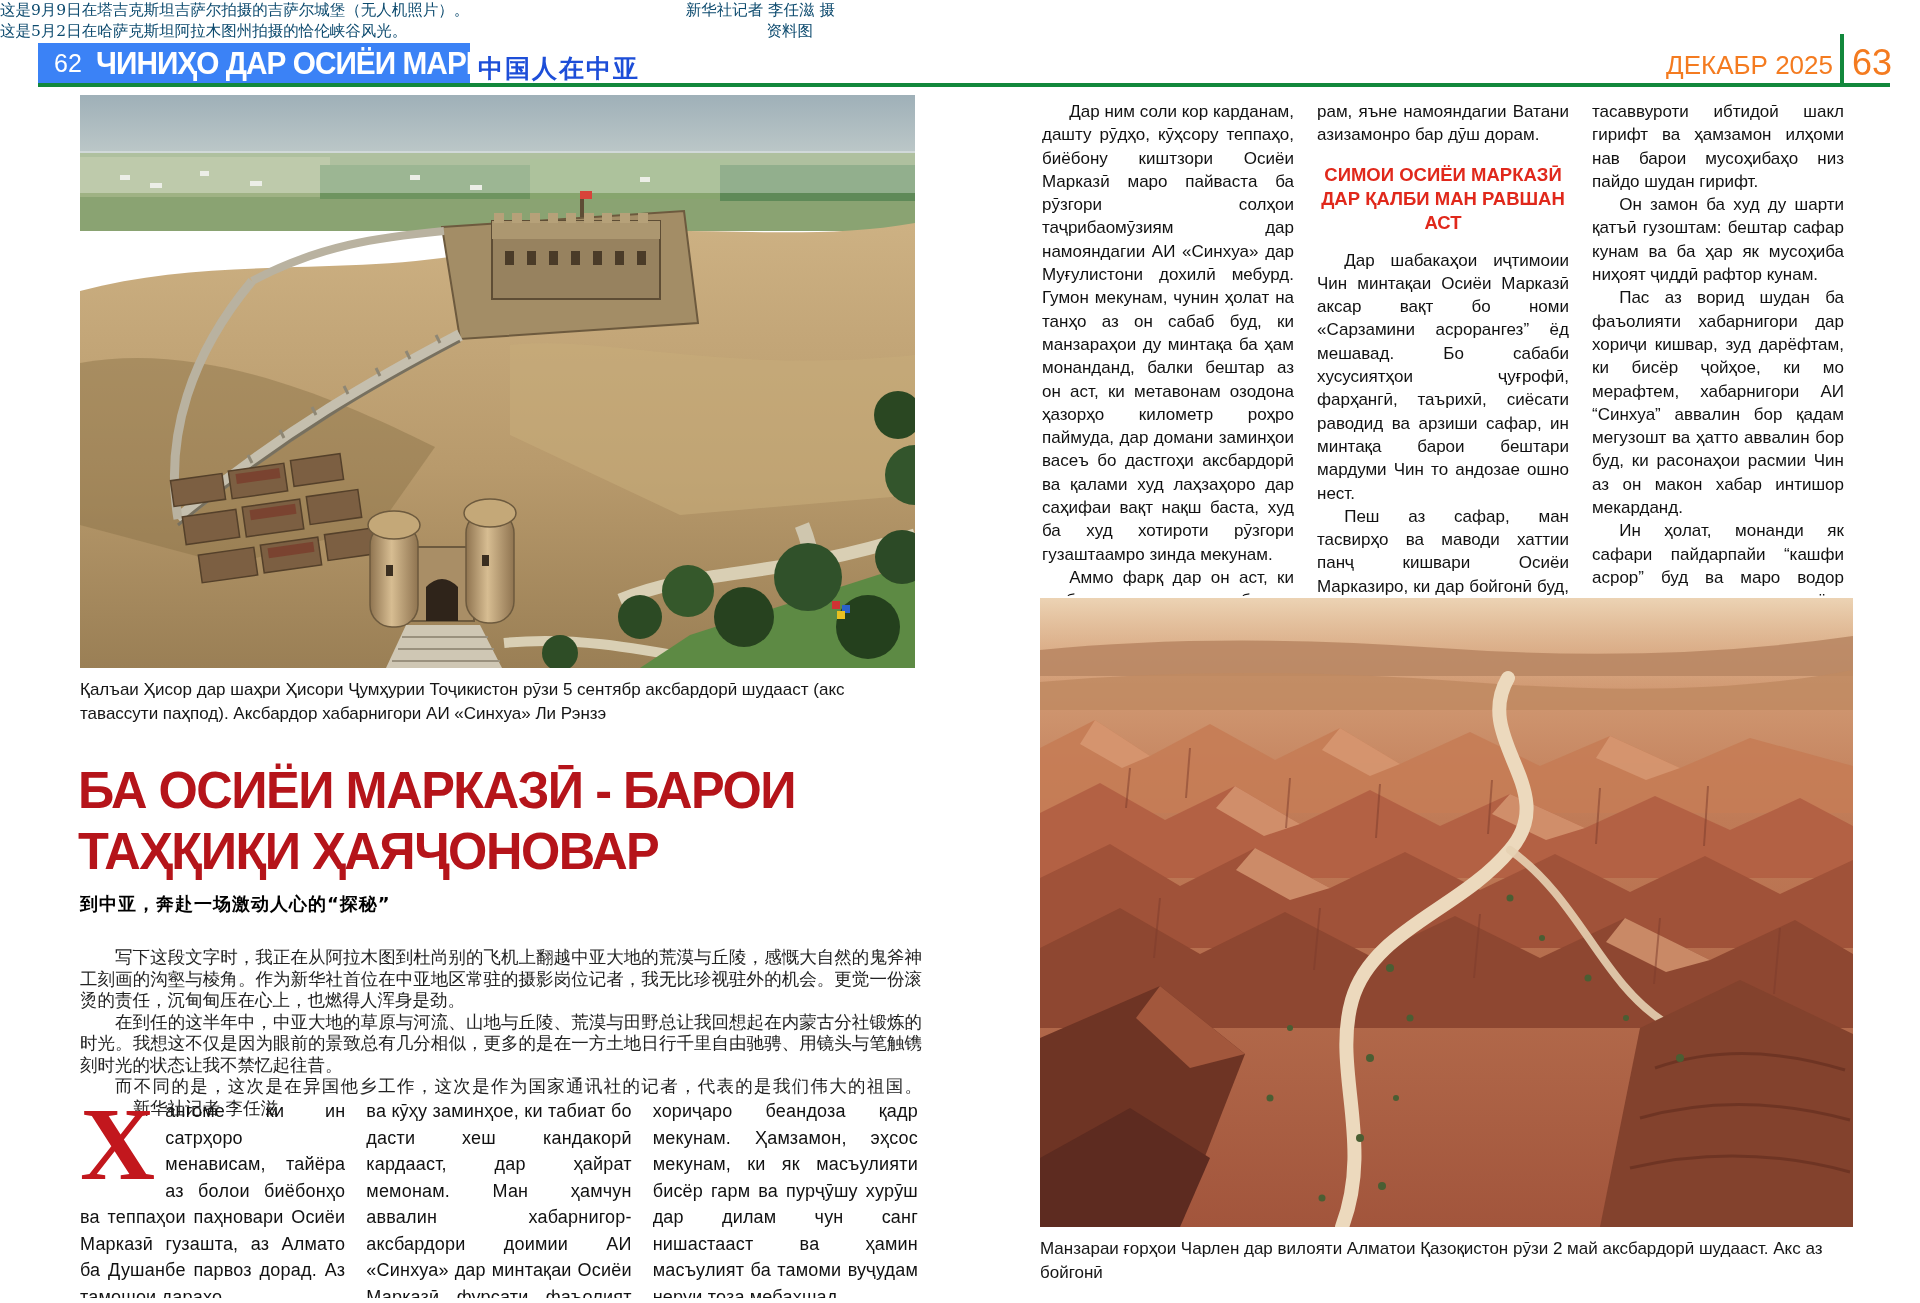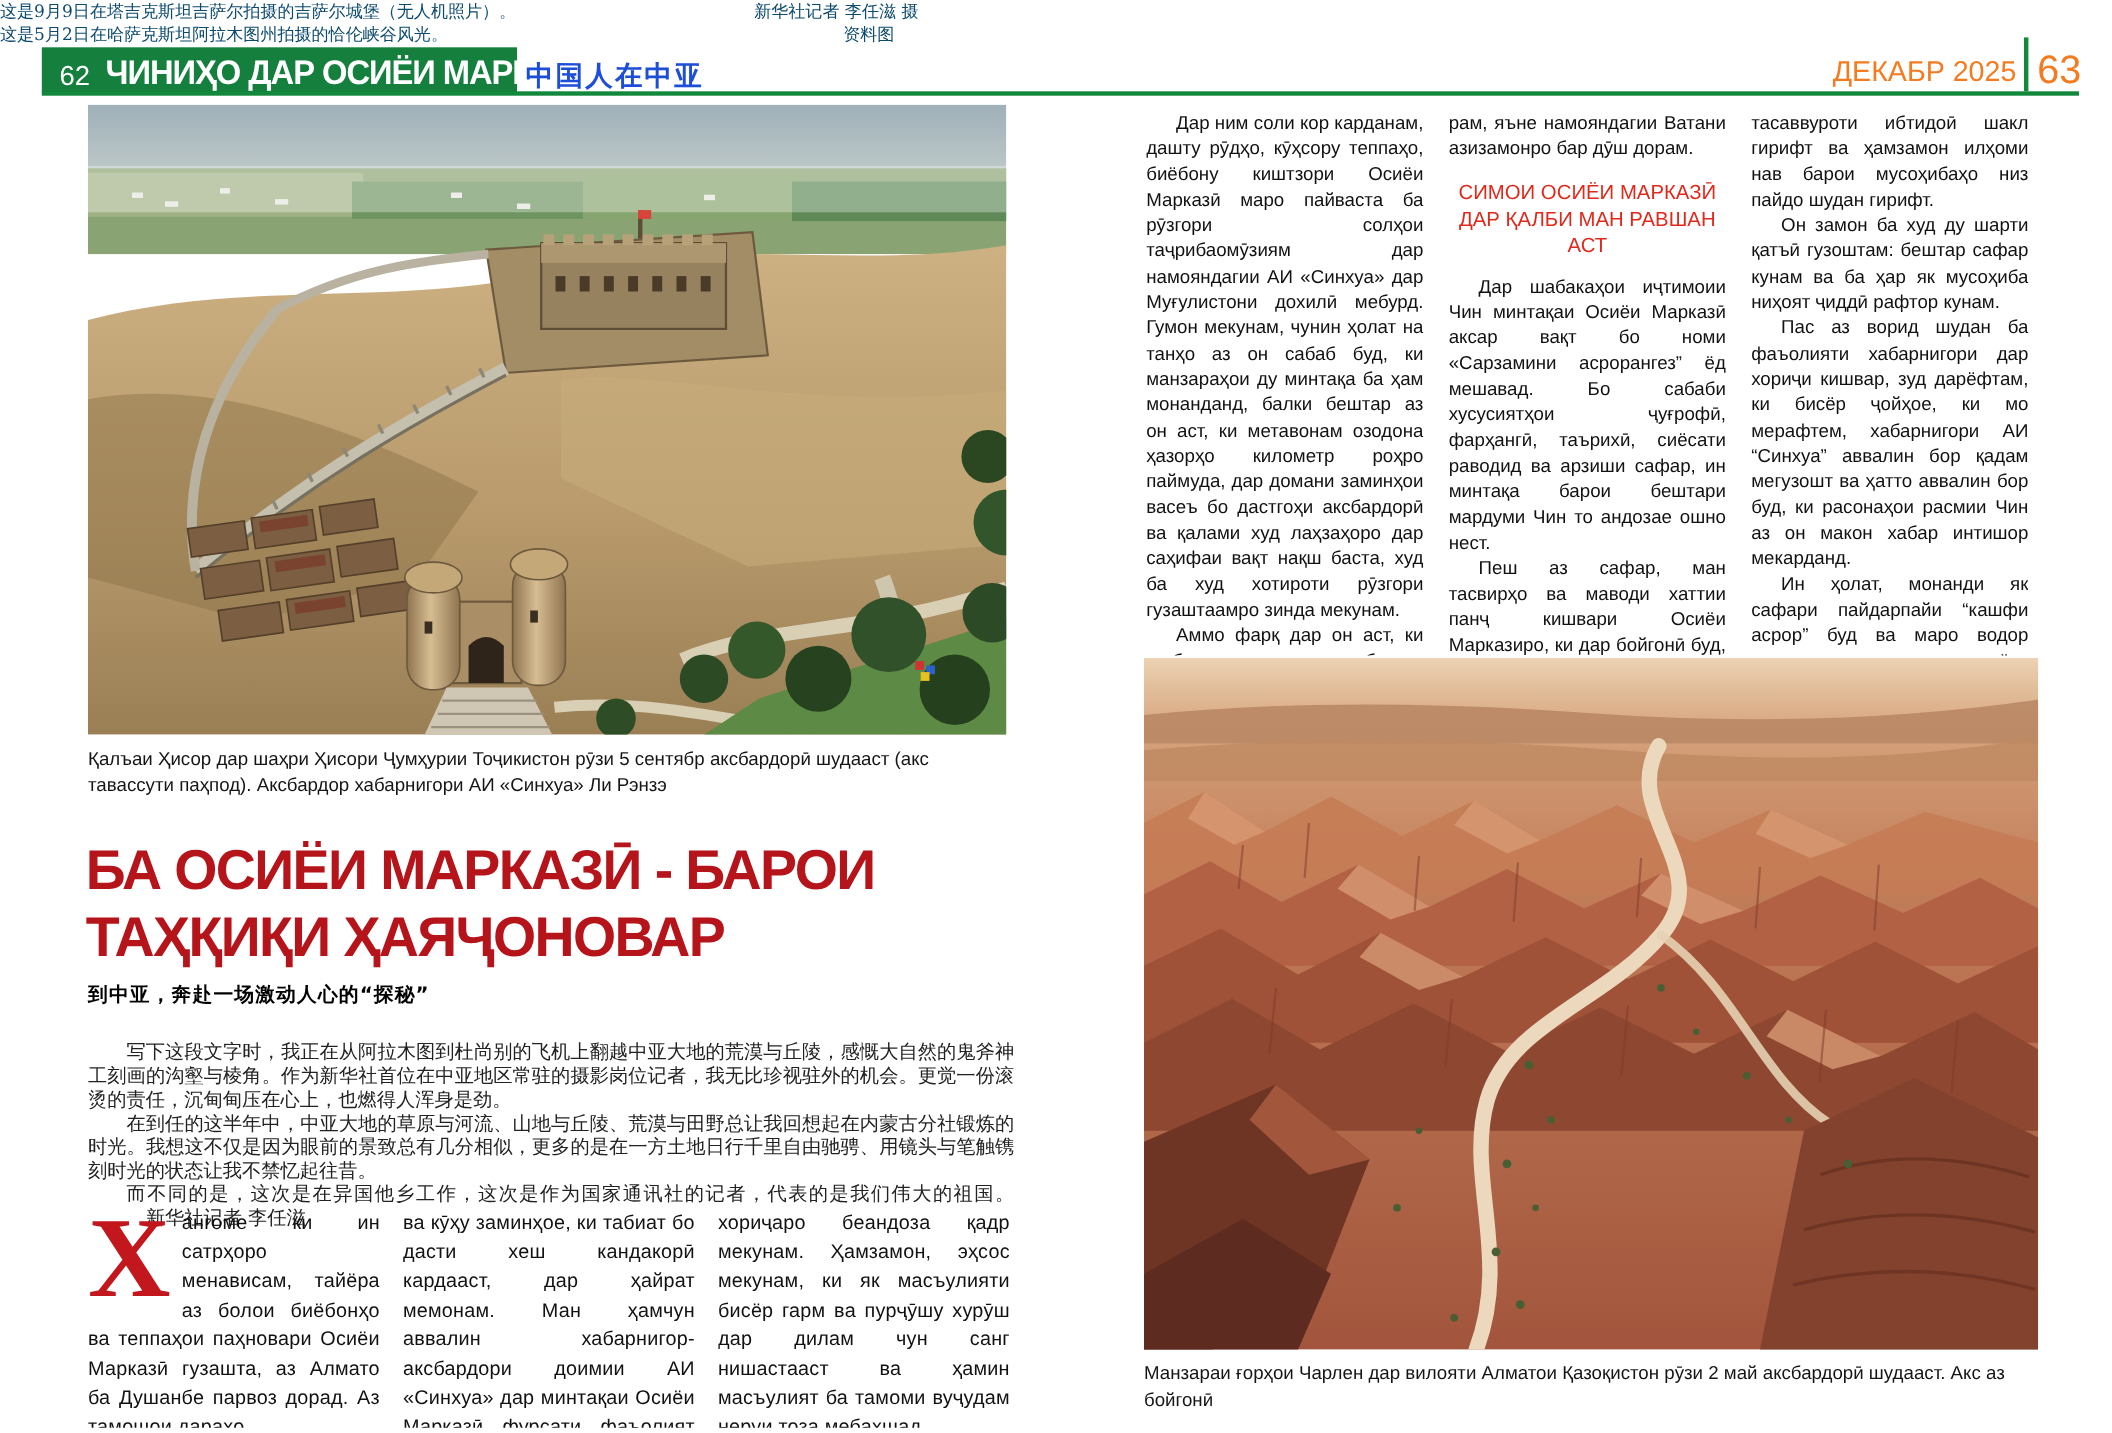--- a/index.html
+++ b/index.html
@@ -4,21 +4,21 @@
 <style>
   * { margin:0; padding:0; box-sizing:border-box; }
   html,body { background:#e8e8e8; }
   #spread {
     position:relative; width:1920px; height:1303px; background:#ffffff;
     font-family:"Liberation Sans", sans-serif; color:#111; overflow:hidden;
     margin:0 auto;
   }
   
   .hdr-bar { position:absolute; left:38px; top:43px; width:432px; height:41px;
-    background:#15803d; display:flex; align-items:flex-end; }
+    background:#3b82f6; display:flex; align-items:center; }
   .hdr-pagenum-left { color:#fff; font-size:25px; font-weight:400; margin:0 14px 0 16px; }
   .hdr-title { color:#fff; font-size:31px; font-weight:700; letter-spacing:-1px;
     transform:scaleX(.96); transform-origin:left center; white-space:nowrap; }
   .hdr-zh { position:absolute; left:478px; top:52px; color:#1d4ed8; font-size:25px;
     font-weight:700; font-family:"DejaVu Serif", serif; letter-spacing:2px; }
   .hdr-rule { position:absolute; left:38px; top:83px; width:1852px; height:4px; background:#12883c; }
   .hdr-date { position:absolute; left:1640px; top:50px; width:193px; text-align:right;
     color:#f47b20; font-size:26px; font-weight:400; letter-spacing:0; }
   .hdr-vline { position:absolute; left:1840px; top:34px; width:4px; height:49px; background:#12883c; }
   .hdr-pagenum-right { position:absolute; left:1852px; top:42px; color:#f47b20; font-size:36px; }
@@ -50,21 +50,21 @@
   
   .cols { position:absolute; display:flex; }
   .col { text-align:justify; overflow:hidden; }
   #left-cols { left:80px; top:1098px; width:838px; height:200px; gap:21px; }
   #left-cols .col { flex:1; font-size:18px; line-height:26.5px; letter-spacing:.2px; }
   .dropcap { float:left; font-family:"Liberation Serif", serif; font-weight:700;
     font-size:104px; line-height:.74; color:#c2171d; margin:8px 10px 0 0; }
   #right-cols { left:1042px; top:100px; width:802px; height:496px; gap:23px; }
   #right-cols .col { flex:1; font-size:17px; line-height:23.3px; }
   .col p.ind { text-indent:1.6em; }
-  #subheading { color:#e0281b; font-weight:400; text-align:center;
+  #subheading { color:#e0281b; font-weight:700; text-align:center;
     font-size:18.5px; line-height:24px; margin:16px 2px 14px; }
 </style>
 </head>
 <body>
 
 <div id="spread">
 
   <div class="hdr-bar">
     <span class="hdr-pagenum-left">62</span>
     <span class="hdr-title">ЧИНИҲО ДАР ОСИЁИ МАРКАЗӢ</span>

